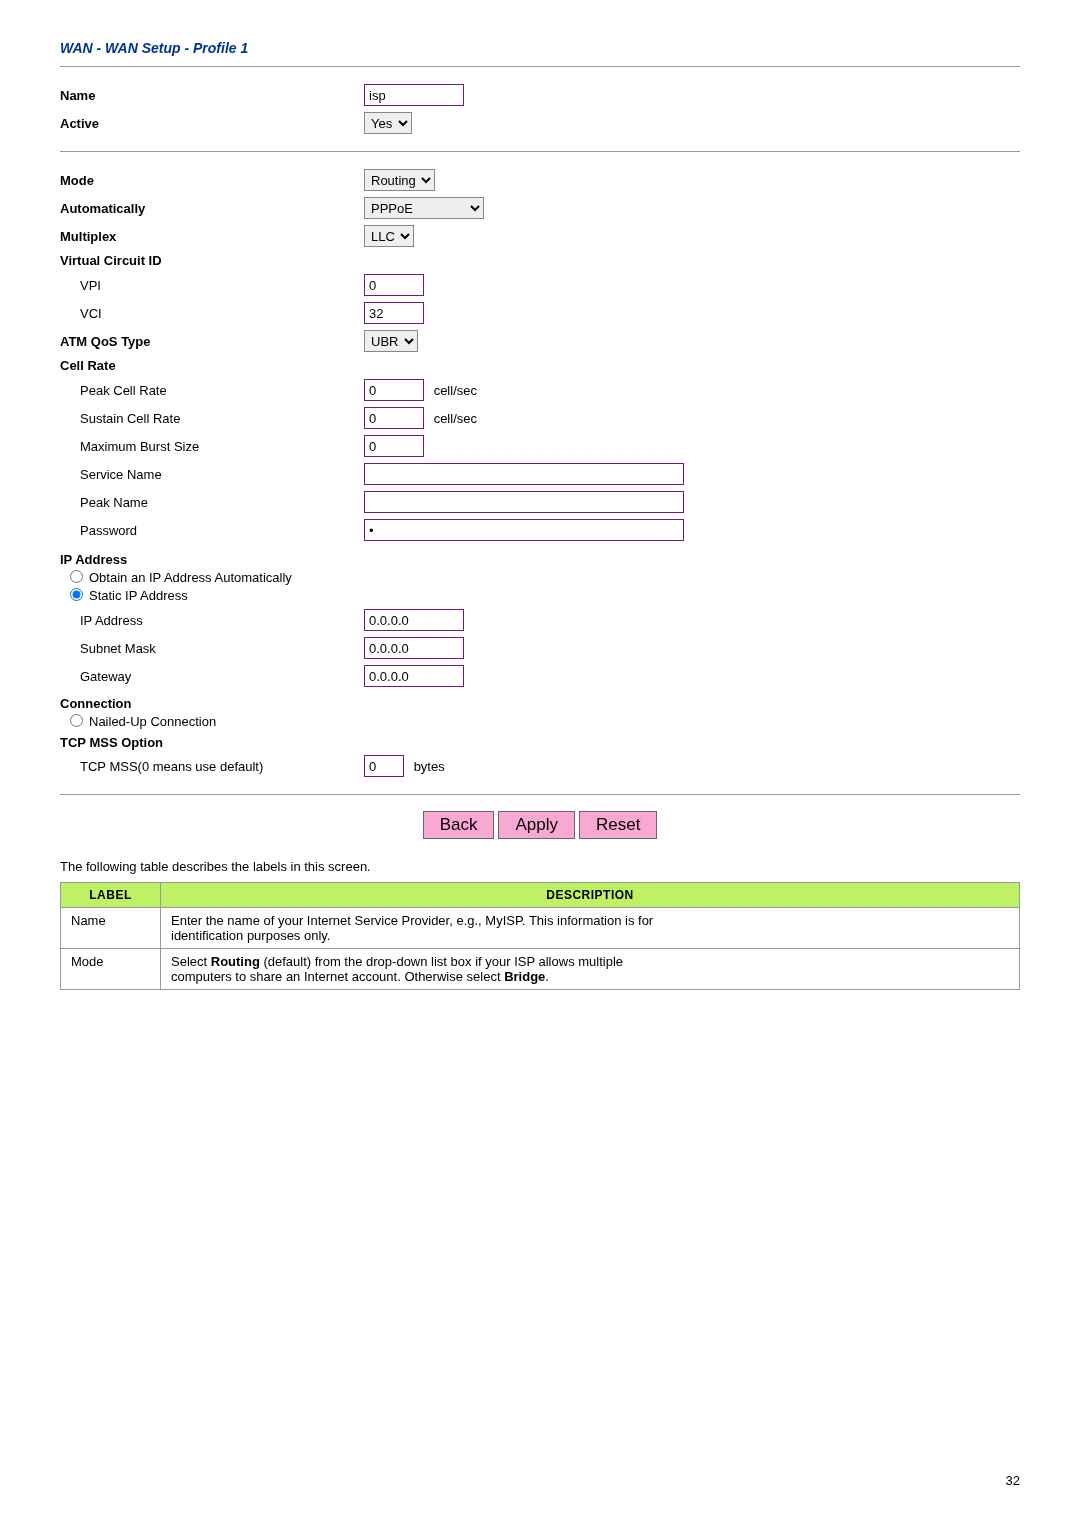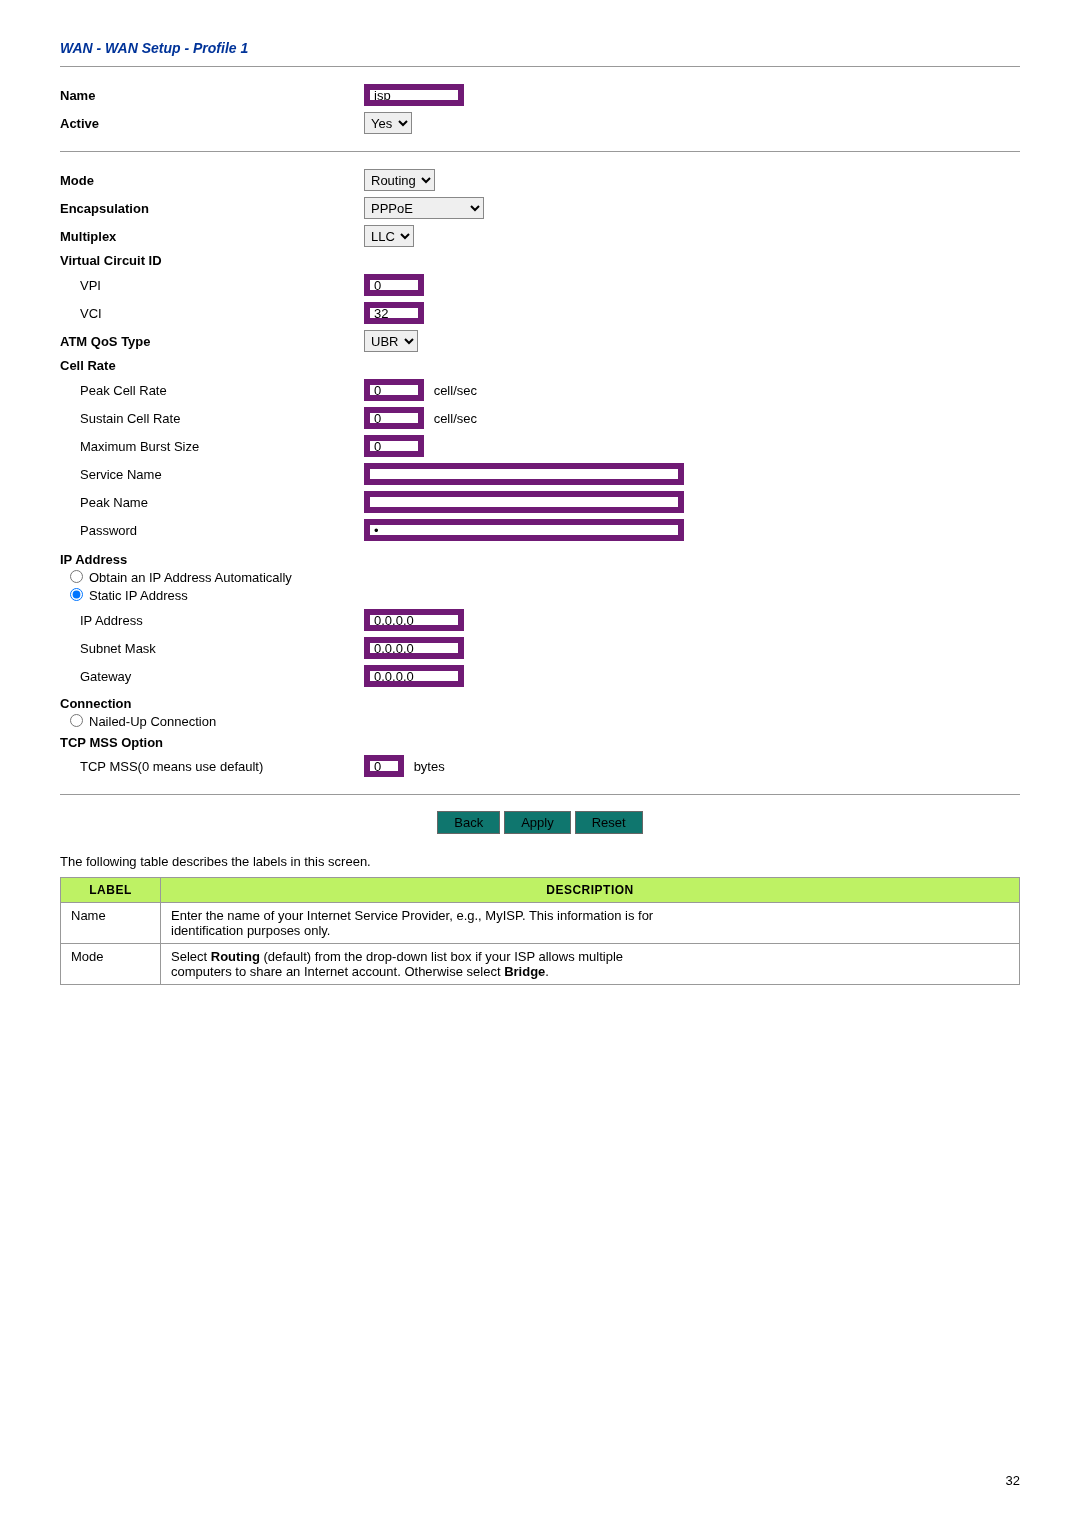--- a/index.html
+++ b/index.html
@@ -44,21 +44,21 @@
       width: 300px;
       padding-left: 0;
     }
     .label-bold {
       font-weight: bold;
     }
     .label-indent {
       padding-left: 20px;
     }
     input[type="text"], input[type="password"] {
-      border: 6px solid #701a75;
+      border: 1px solid #701a75;
       padding: 2px 4px;
       font-size: 13px;
       height: 22px;
     }
     select {
       border: 1px solid #888;
       padding: 1px 2px;
       font-size: 13px;
       height: 22px;
     }
@@ -68,24 +68,24 @@
     .unit-label { margin-left: 6px; }
     .radio-row { display: flex; align-items: flex-start; gap: 6px; margin: 3px 0; }
     .section-header { font-weight: bold; margin-top: 6px; margin-bottom: 2px; }
     .button-row {
       display: flex;
       justify-content: center;
       gap: 4px;
       margin: 16px 0 20px 0;
     }
     button.form-btn {
-      font-size: 13px;
+      font-size: 17px;
       padding: 3px 16px;
       border: 1px solid #666;
-      background: #0f766e;
+      background: #f9a8d4;
       cursor: pointer;
       min-width: 60px;
     }
 
     
     .desc-intro {
       font-size: 13px;
       margin-bottom: 8px;
     }
     .desc-table {
@@ -155,21 +155,21 @@
         <tr>
       <td class="label-col"><span class="label-bold">Mode</span></td>
       <td>
         <select>
           <option>Routing</option>
           <option>Bridge</option>
         </select>
       </td>
     </tr>
     <tr>
-      <td class="label-col"><span class="label-bold">Encapsulation</span></td>
+      <td class="label-col"><span class="label-bold">Automatically</span></td>
       <td>
         <select style="width:120px;">
           <option>PPPoE</option>
           <option>PPPoA</option>
           <option>RFC 1483</option>
           <option>ENET ENCAP</option>
         </select>
       </td>
     </tr>
     <tr>

